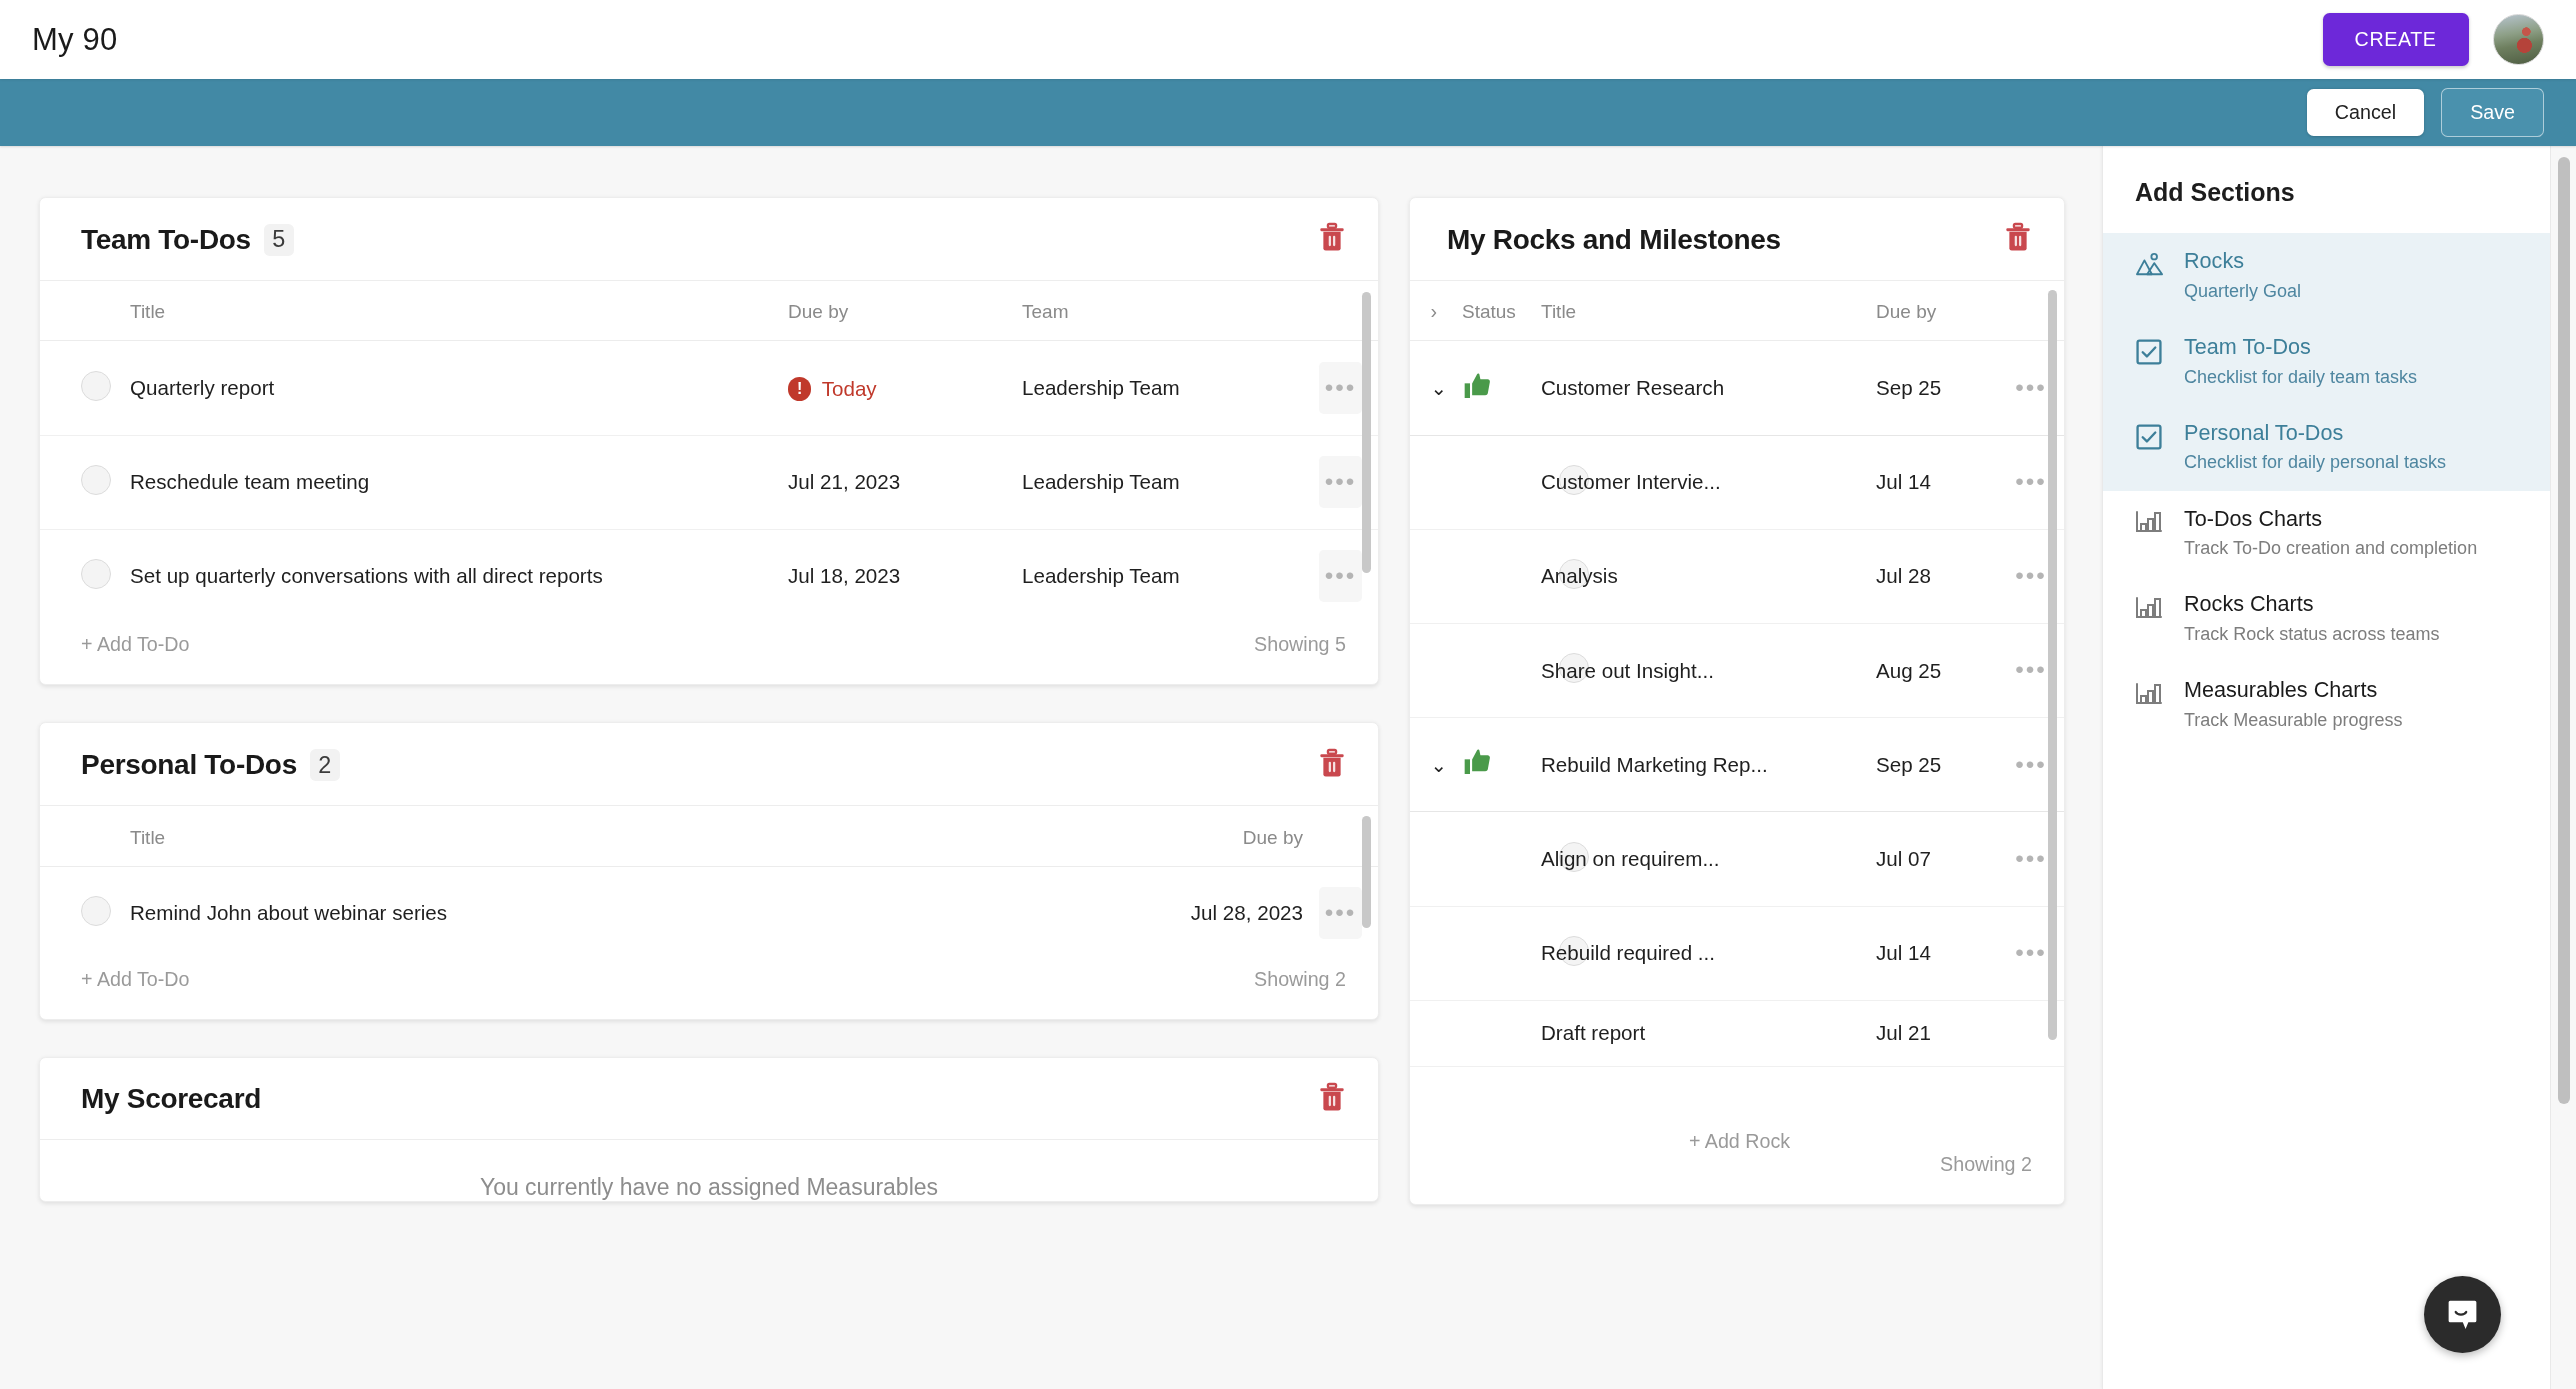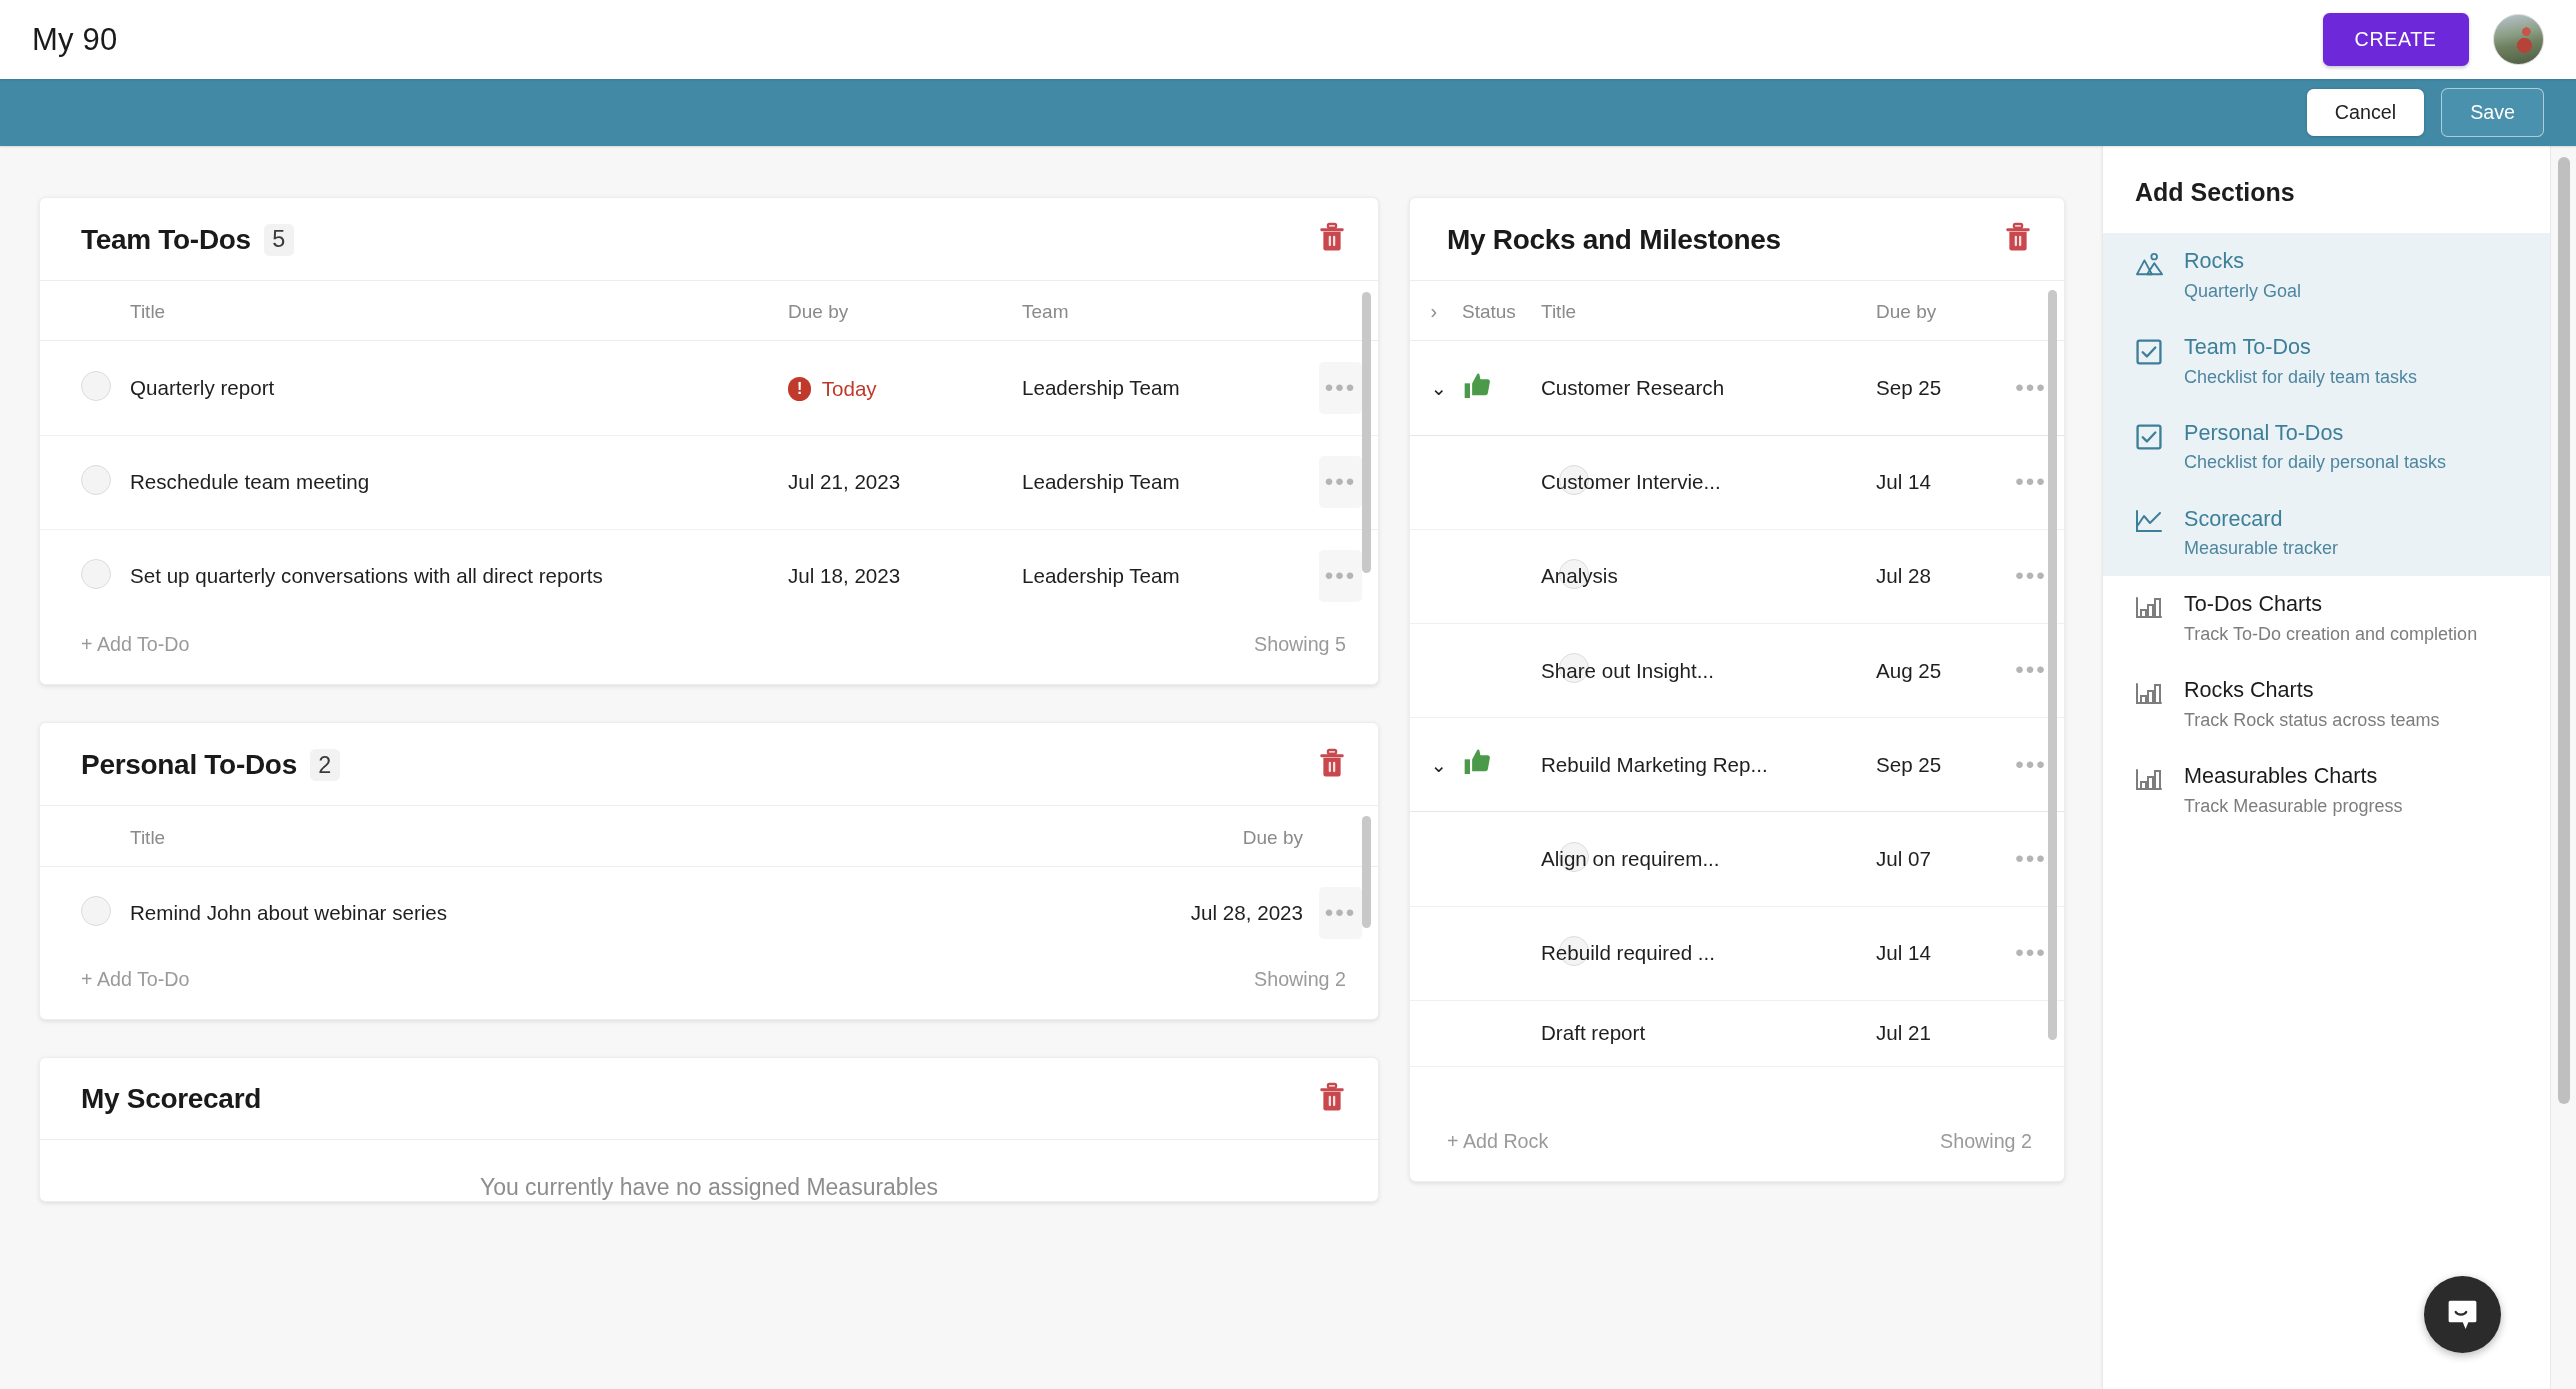--- a/index.html
+++ b/index.html
@@ -465,21 +465,21 @@
                 <td>Draft report</td>
                 <td>Jul 21</td>
                 <td class="dots-cell"></td>
               </tr>
 
             </tbody>
           </table>
           <div class="vscroll" style="top:9.4px; height:750px;"></div>
         </div>
 
-        <div class="card-foot" style="padding-left:37px;">
+        <div class="card-foot" style="padding-left:37px;flex-direction:column;">
           <span class="add-link">+ Add Rock</span>
           <span class="showing">Showing 2</span>
         </div>
       </div>
     </div>
 
   </div>
 </div>
 
 <div class="sidebar">
@@ -520,32 +520,20 @@
           <rect x="2.2" y="2.2" width="19.6" height="19.6" rx="1.6" fill="none" stroke="#3d7f99" stroke-width="2"></rect>
           <path d="M6.6 12.2 L10.2 15.8 L17.4 8.2" fill="none" stroke="#3d7f99" stroke-width="2" stroke-linecap="round" stroke-linejoin="round"></path>
         </svg>
       </span>
       <span>
         <span class="sb-label" style="display:block">Personal To-Dos</span>
         <span class="sb-desc" style="display:block">Checklist for daily personal tasks</span>
       </span>
     </div>
 
-    <div class="sb-item teal">
-      <span class="sb-icon">
-        <svg width="28" height="26" viewBox="0 0 28 26" aria-hidden="true">
-          <path d="M2 2 V22 H26" fill="none" stroke="#3d7f99" stroke-width="2" stroke-linecap="round"></path>
-          <path d="M3 16 L9 7 L15 14 L25 4" fill="none" stroke="#3d7f99" stroke-width="2" stroke-linecap="round" stroke-linejoin="round"></path>
-        </svg>
-      </span>
-      <span>
-        <span class="sb-label" style="display:block">Scorecard</span>
-        <span class="sb-desc" style="display:block">Measurable tracker</span>
-      </span>
-    </div>
   </div>
 
   <div>
     <div class="sb-item plain">
       <span class="sb-icon">
         <svg width="28" height="26" viewBox="0 0 28 26" aria-hidden="true">
           <path d="M2 3 V22 H26" fill="none" stroke="#7d7d7d" stroke-width="2" stroke-linecap="round"></path>
           <rect x="6" y="15" width="5" height="7" fill="none" stroke="#7d7d7d" stroke-width="2"></rect>
           <rect x="13" y="10" width="5" height="12" fill="none" stroke="#7d7d7d" stroke-width="2"></rect>
           <rect x="20" y="4" width="5" height="18" fill="none" stroke="#7d7d7d" stroke-width="2"></rect>

